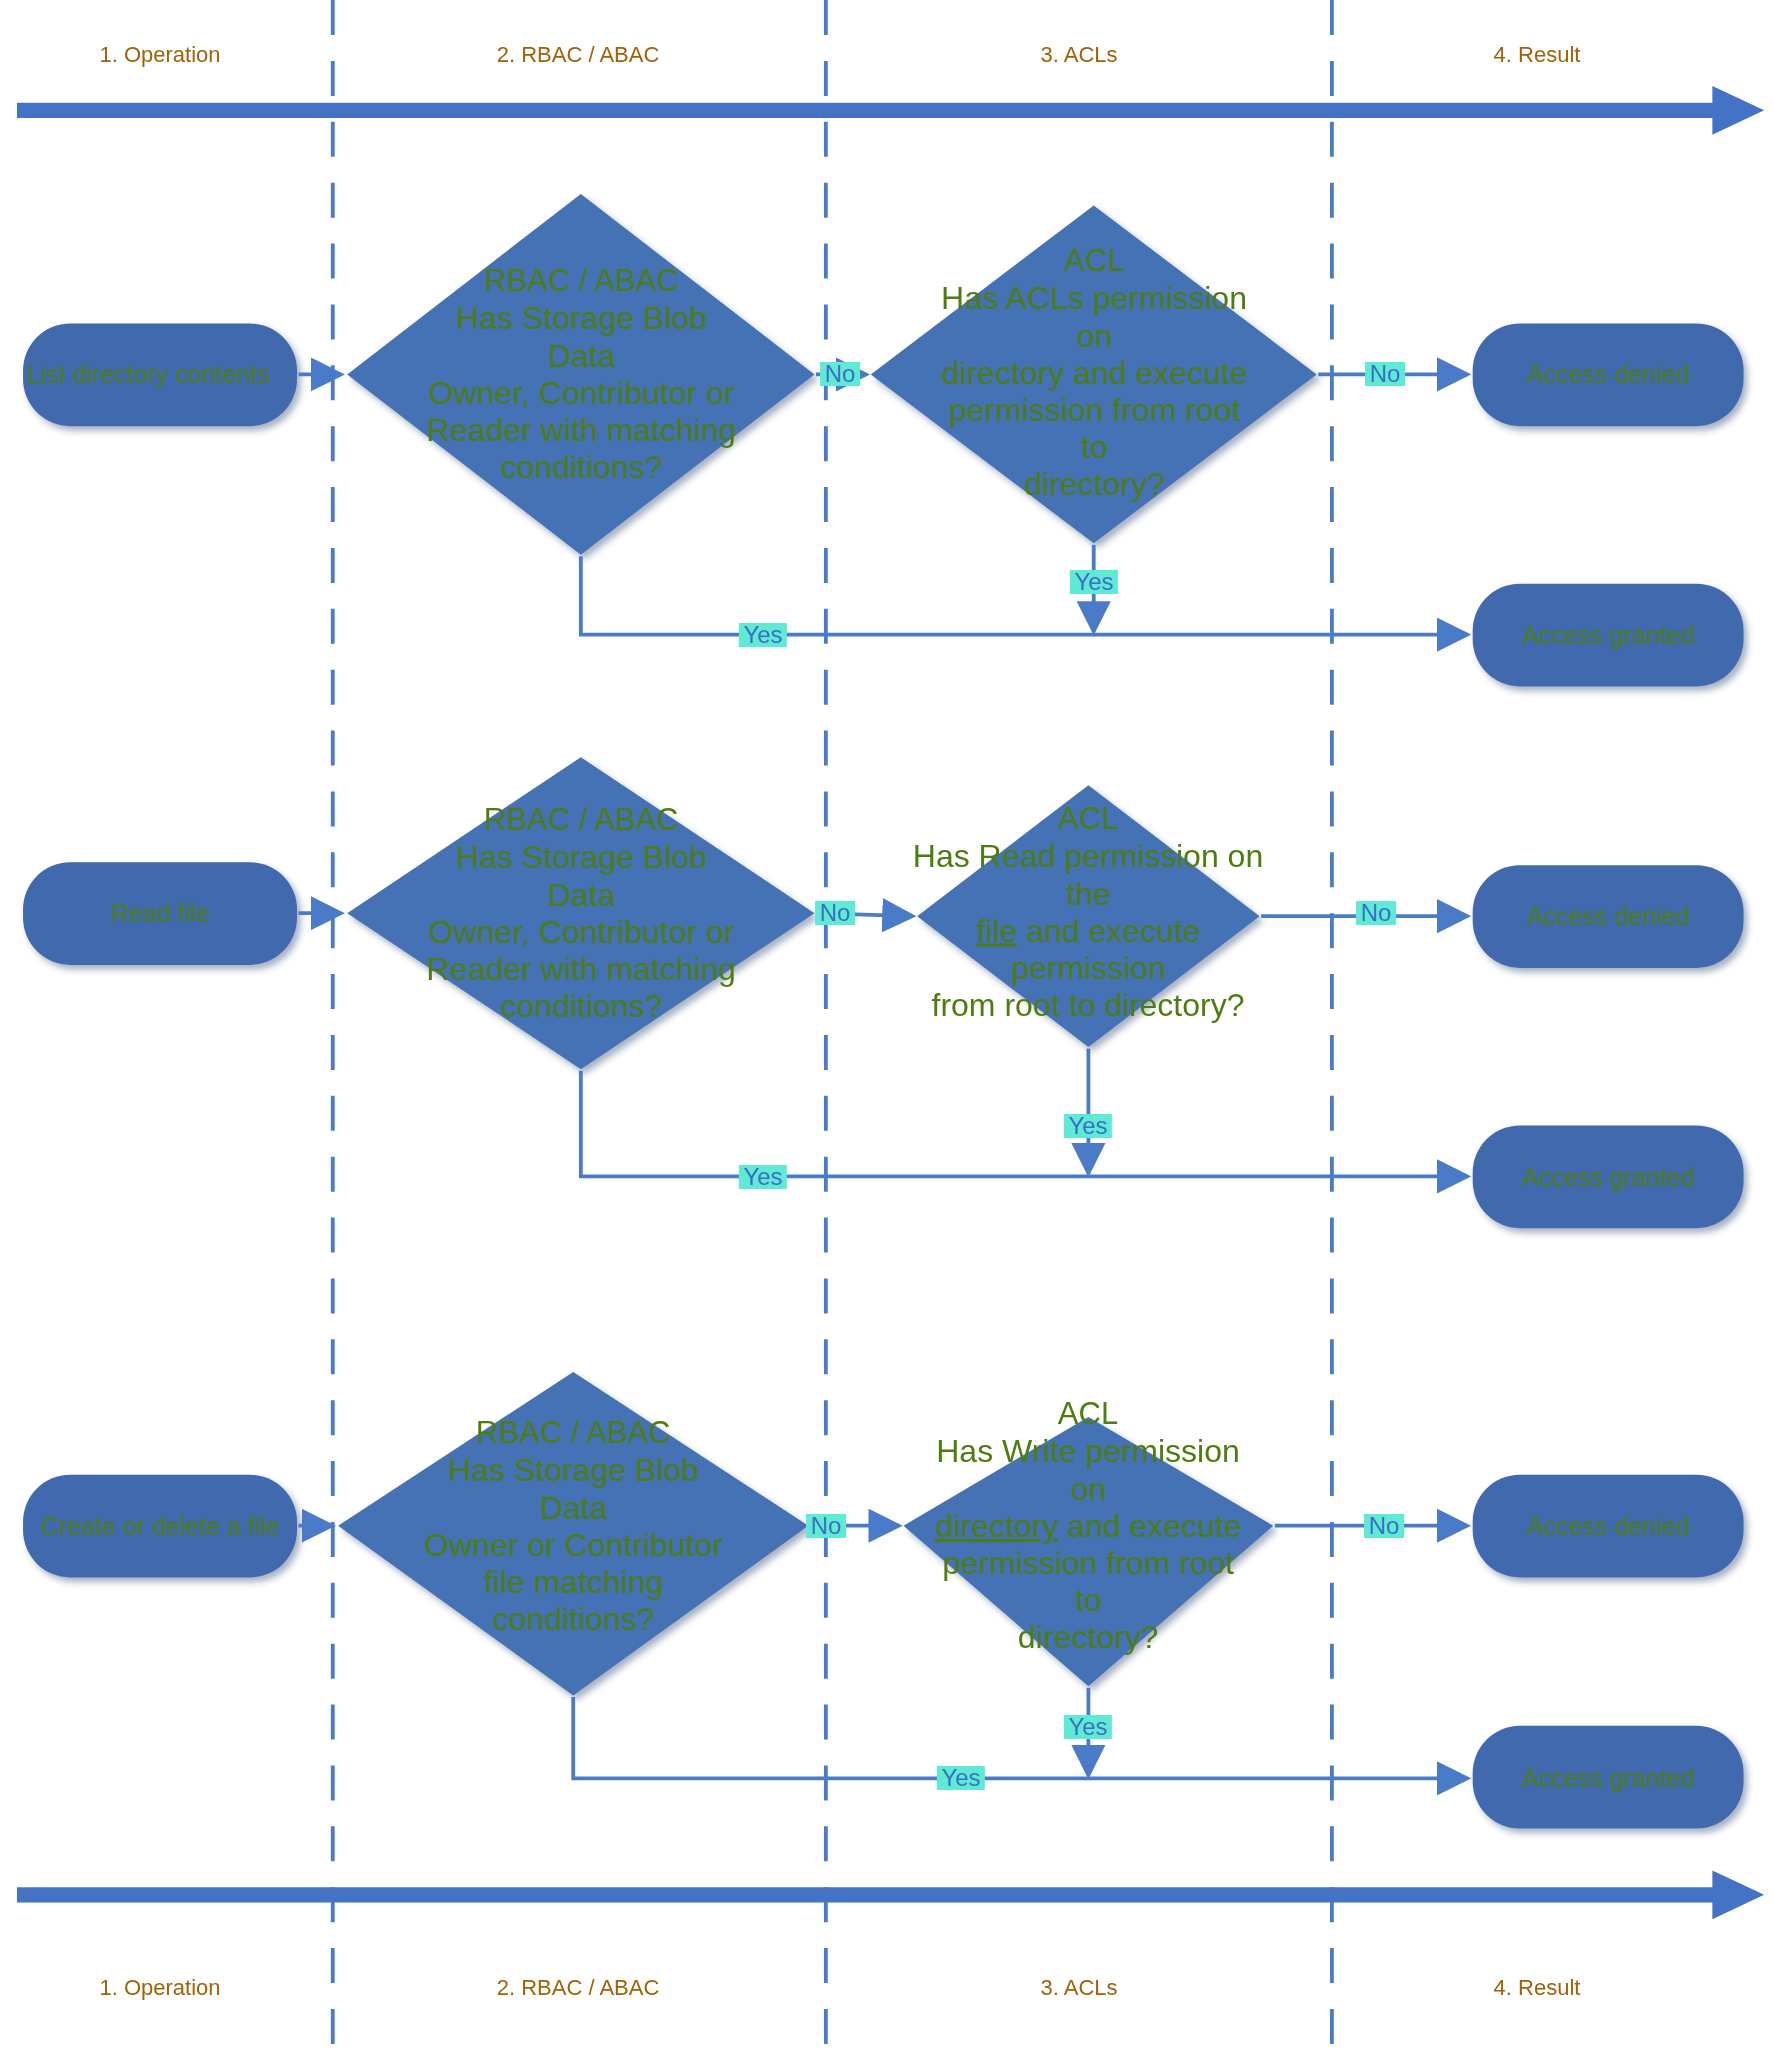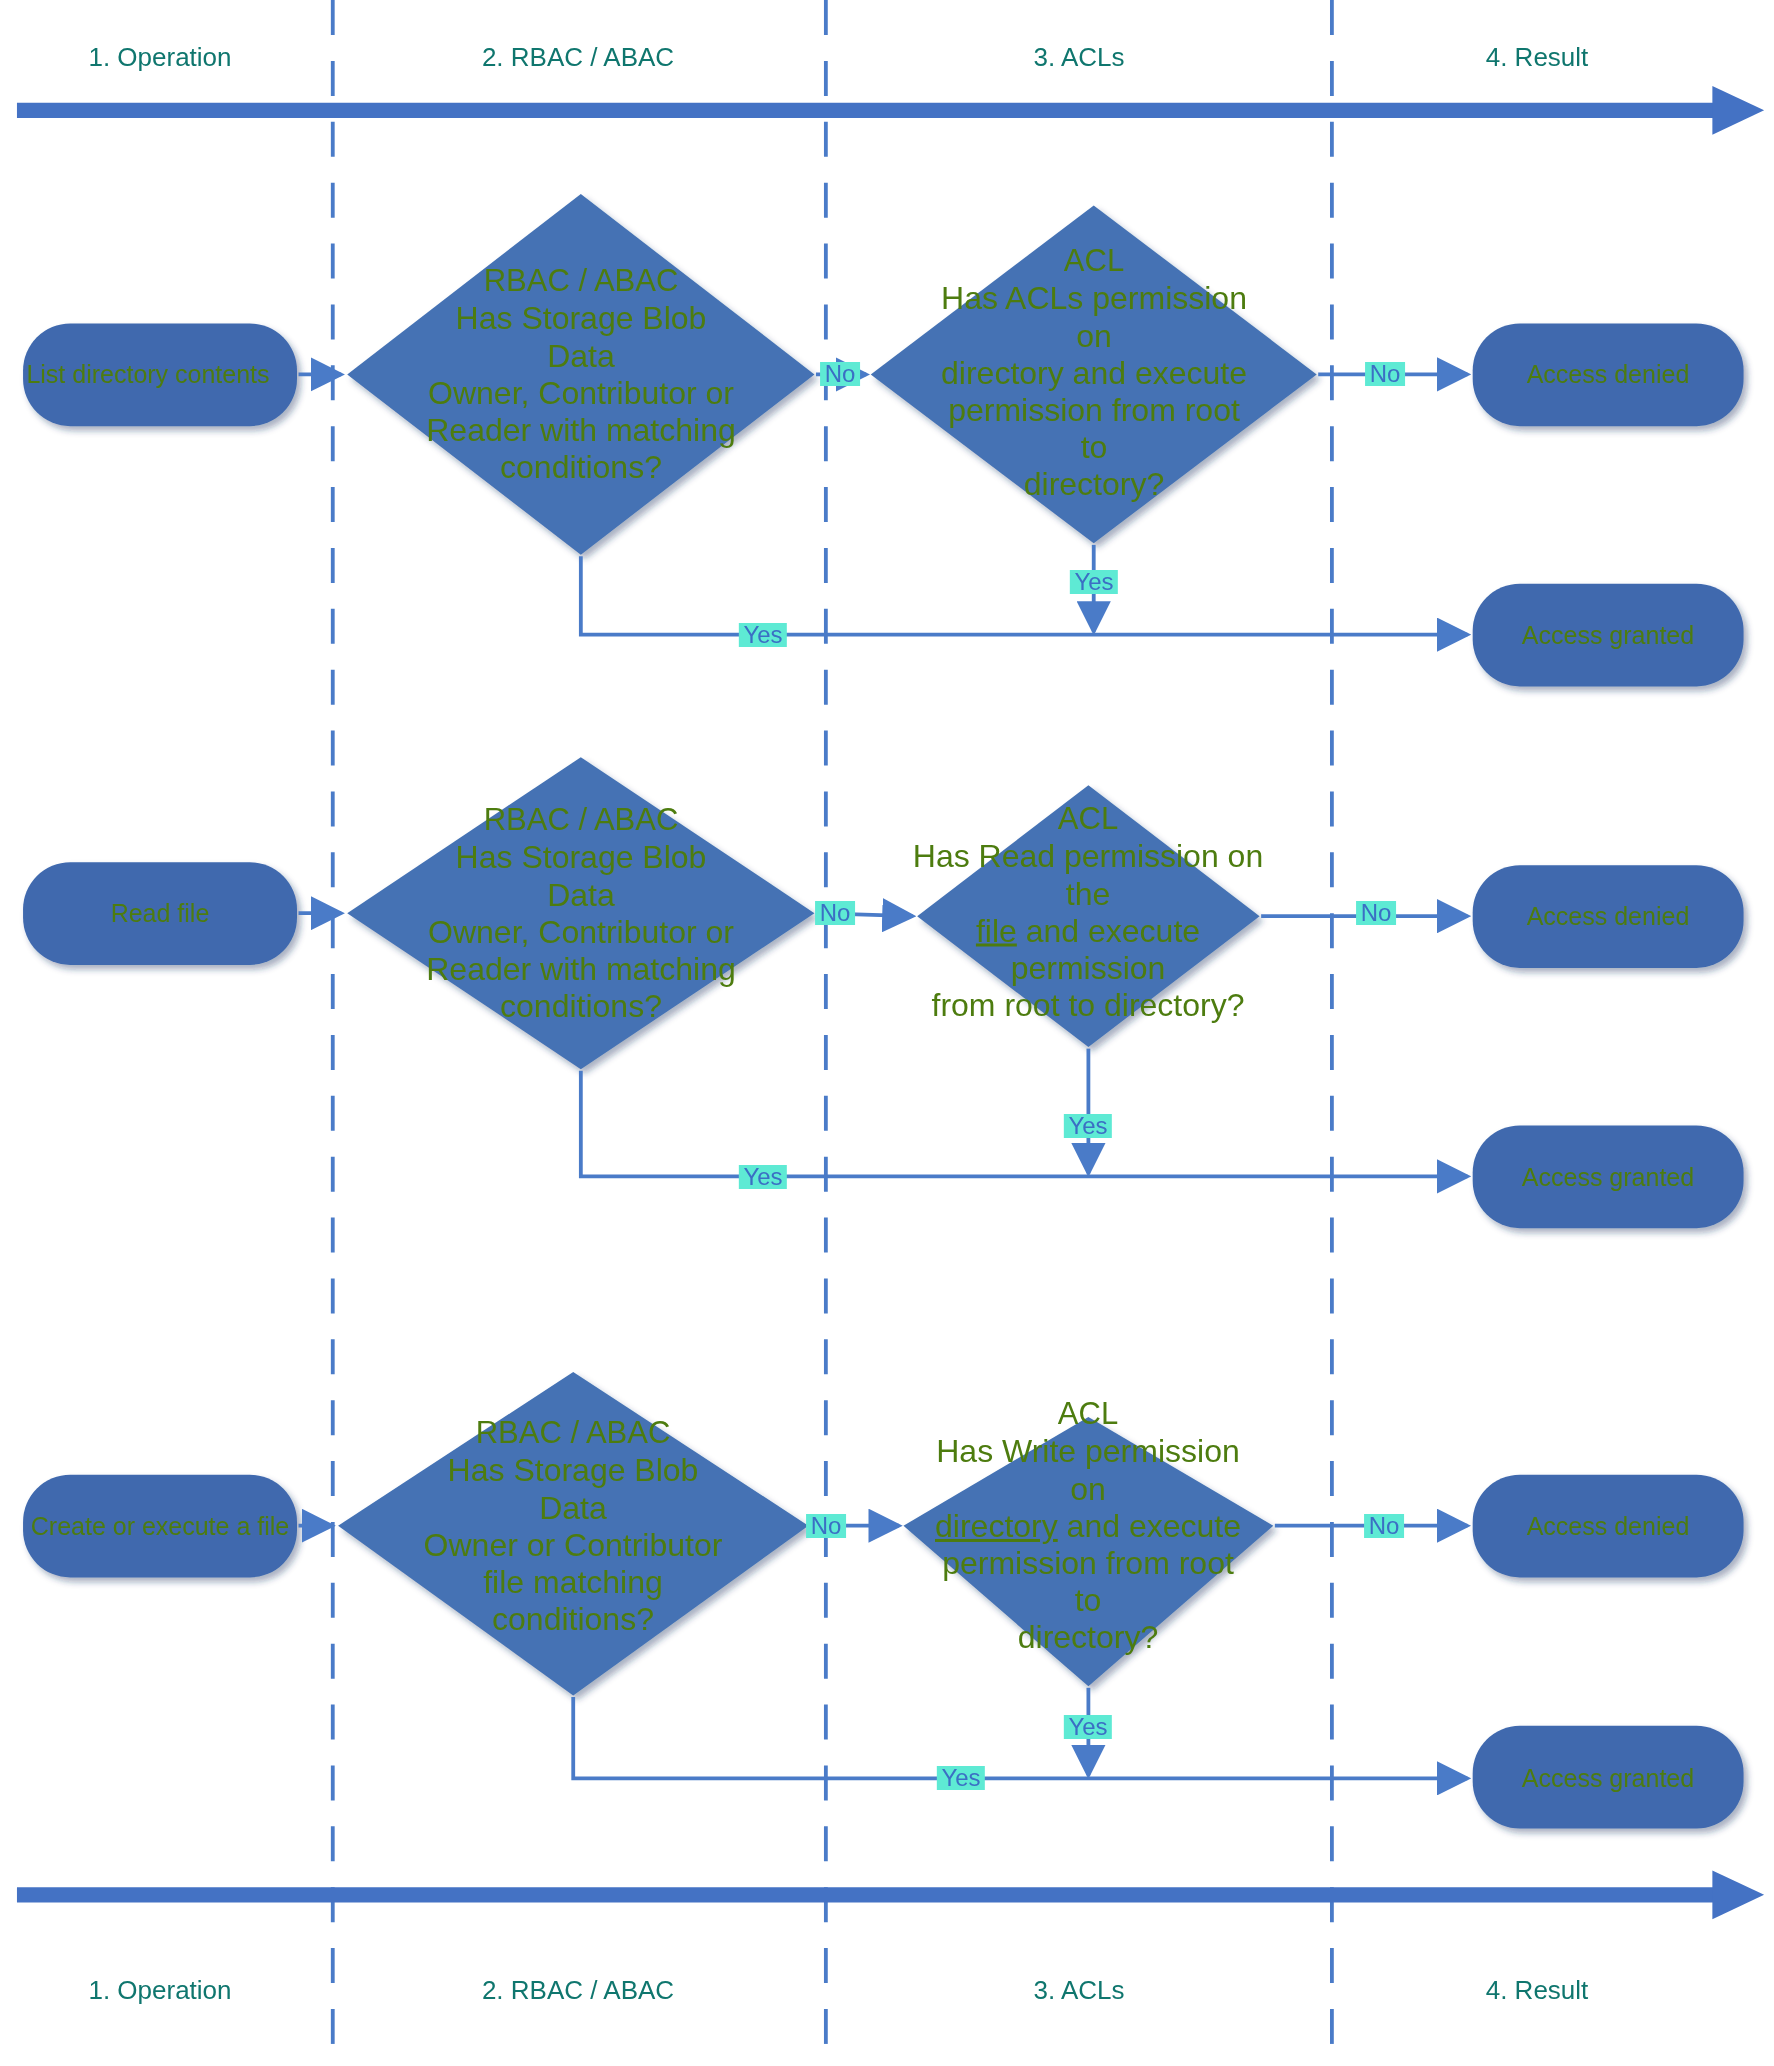--- a/index.html
+++ b/index.html
@@ -17,22 +17,22 @@
   }
   svg.layer {
     position: absolute;
     top: 0;
     left: 0;
     width: 1775px;
     height: 2066px;
   }
   .lane-label {
     position: absolute;
-    color: #0f766e;
-    font-size: 26px;
+    color: #a16207;
+    font-size: 22px;
     font-family: "Liberation Sans", sans-serif;
     white-space: nowrap;
     transform: translateX(-50%);
   }
   .edge-label {
     position: absolute;
     color: #3B6FC4;
     font-size: 24px;
     font-family: "Liberation Sans", sans-serif;
     background: #5eead4;
@@ -207,21 +207,21 @@
   </div>
 
   <div class="node-text pill-text" style="left:1608px; top:916px; width:259px;">Access denied</div>
   <div class="node-text pill-text" style="left:1608px; top:1177px; width:259px;">Access granted</div>
 
   <div class="edge-label" style="left:835px; top:913px;">No</div>
   <div class="edge-label" style="left:1376px; top:913px;">No</div>
   <div class="edge-label" style="left:763px; top:1177px;">Yes</div>
   <div class="edge-label" style="left:1088px; top:1126px;">Yes</div>
 
-  <div class="node-text pill-text" style="left:160px; top:1526px; width:266px;">Create or execute a file</div>
+  <div class="node-text pill-text" style="left:160px; top:1526px; width:266px;">Create or delete a file</div>
 
   <div class="node-text" style="left:573px; top:1526px; width:320px;">
     <span class="head">RBAC / ABAC</span>
     <span class="body">Has Storage Blob Data</span>
     <span class="body">Owner or Contributor</span>
     <span class="body">file matching</span>
     <span class="body">conditions?</span>
   </div>
 
   <div class="node-text" style="left:1088px; top:1526px; width:327px;">

